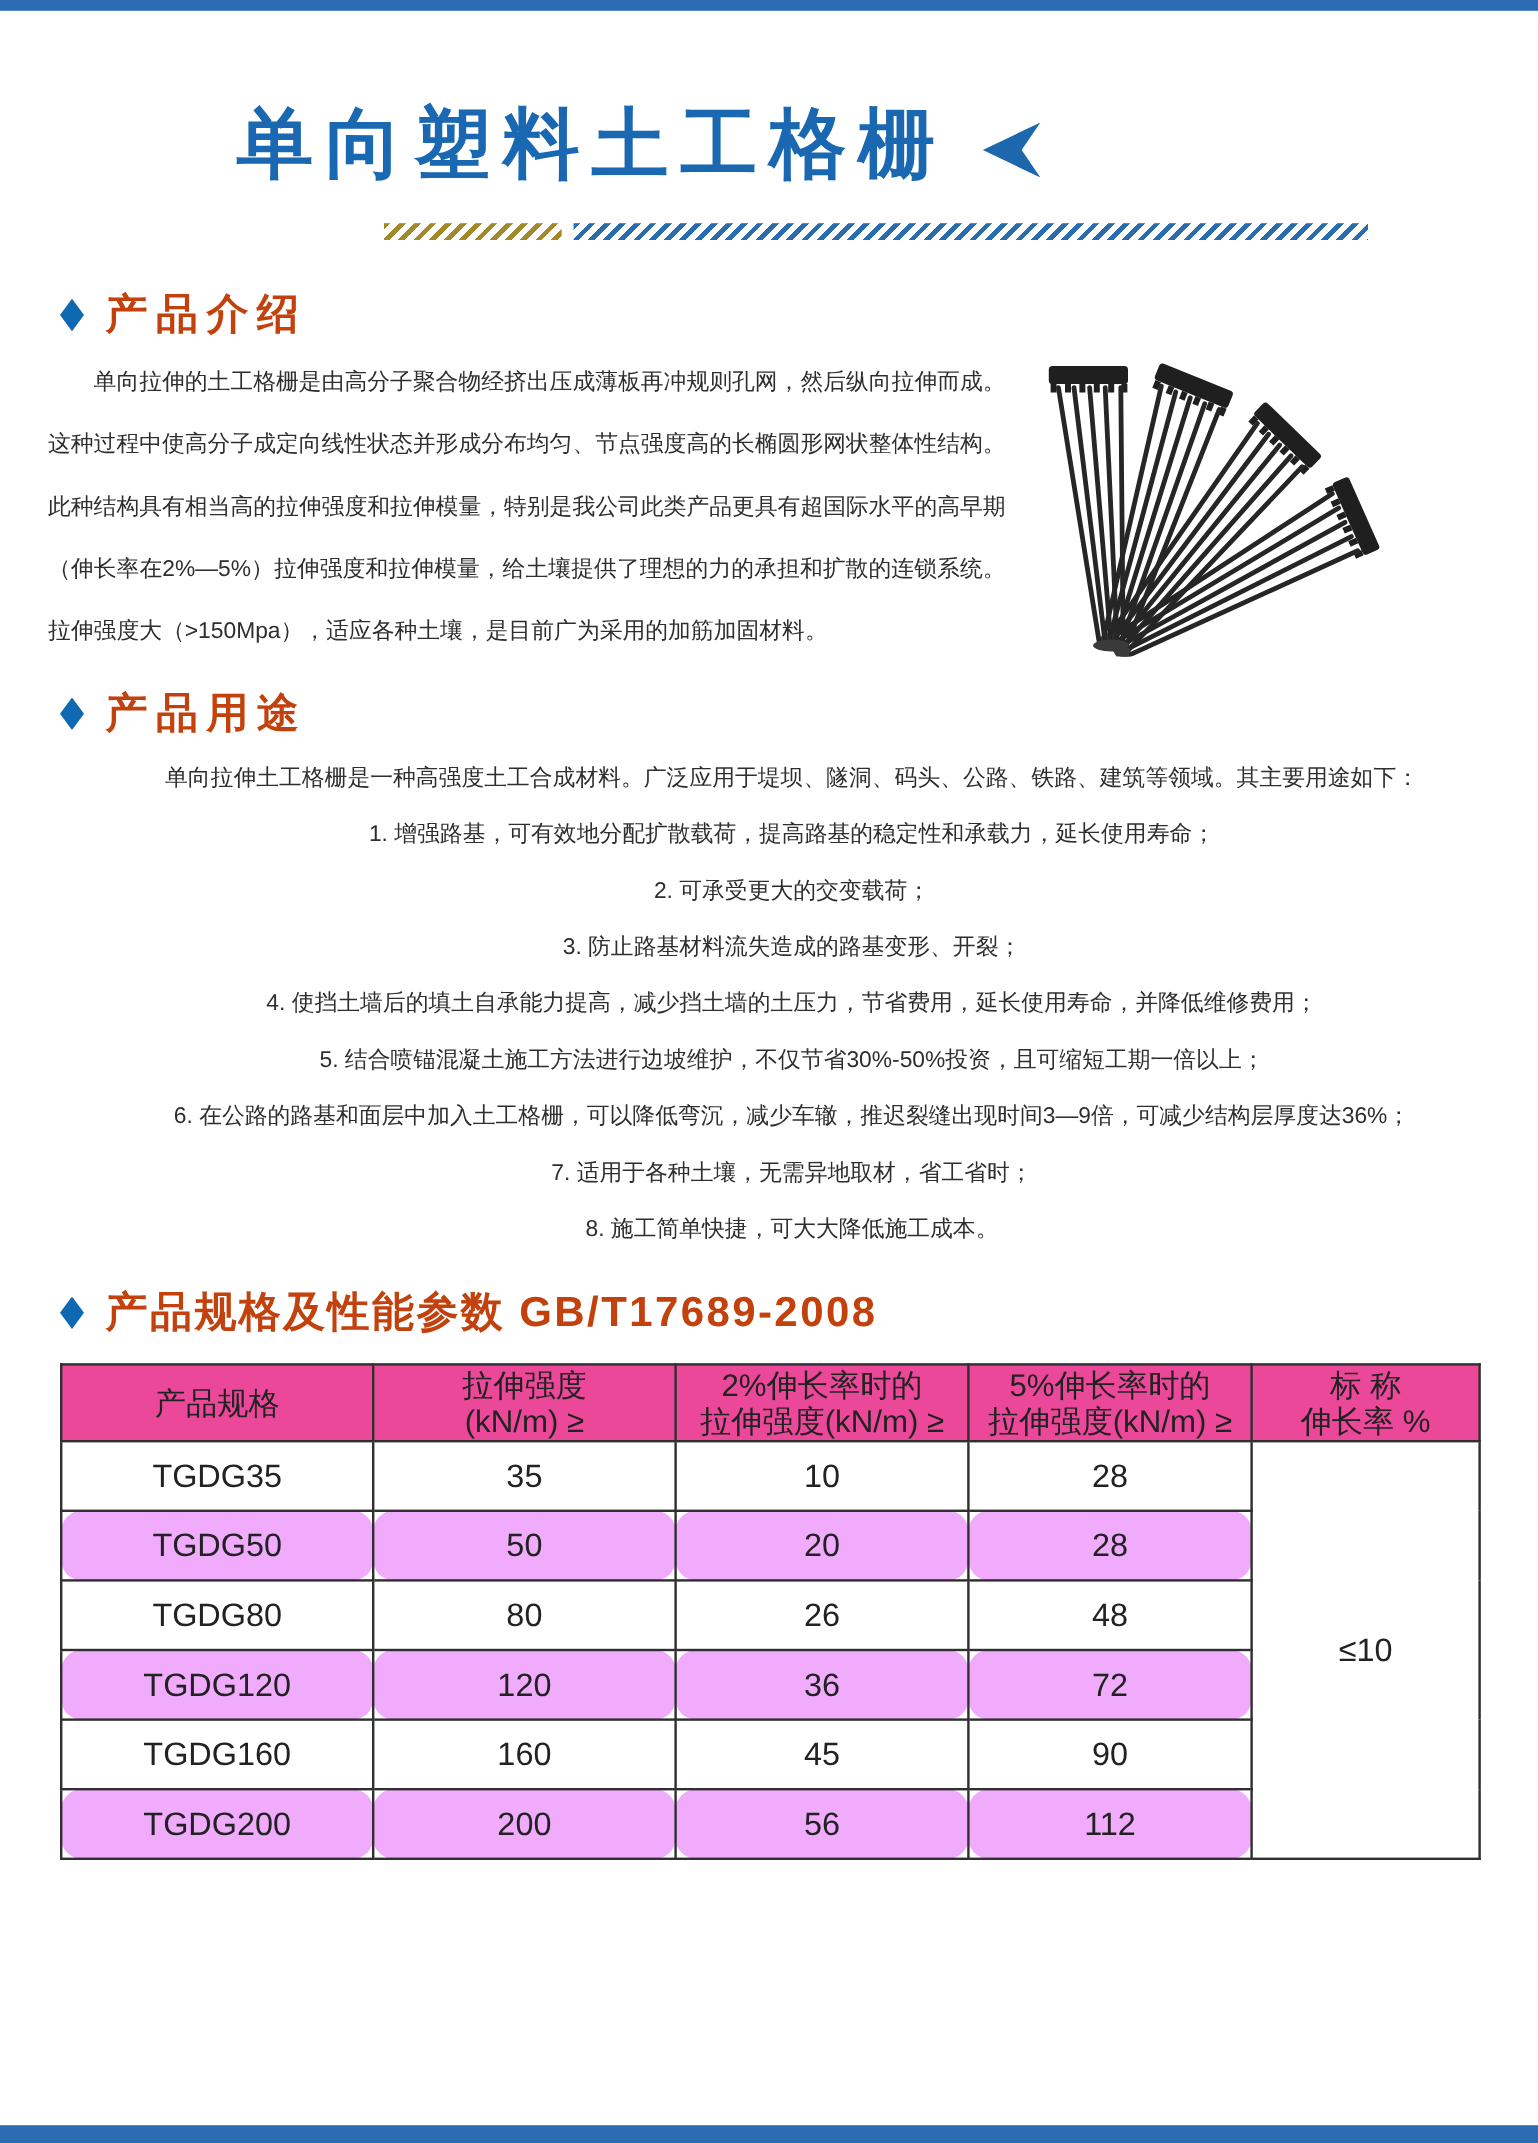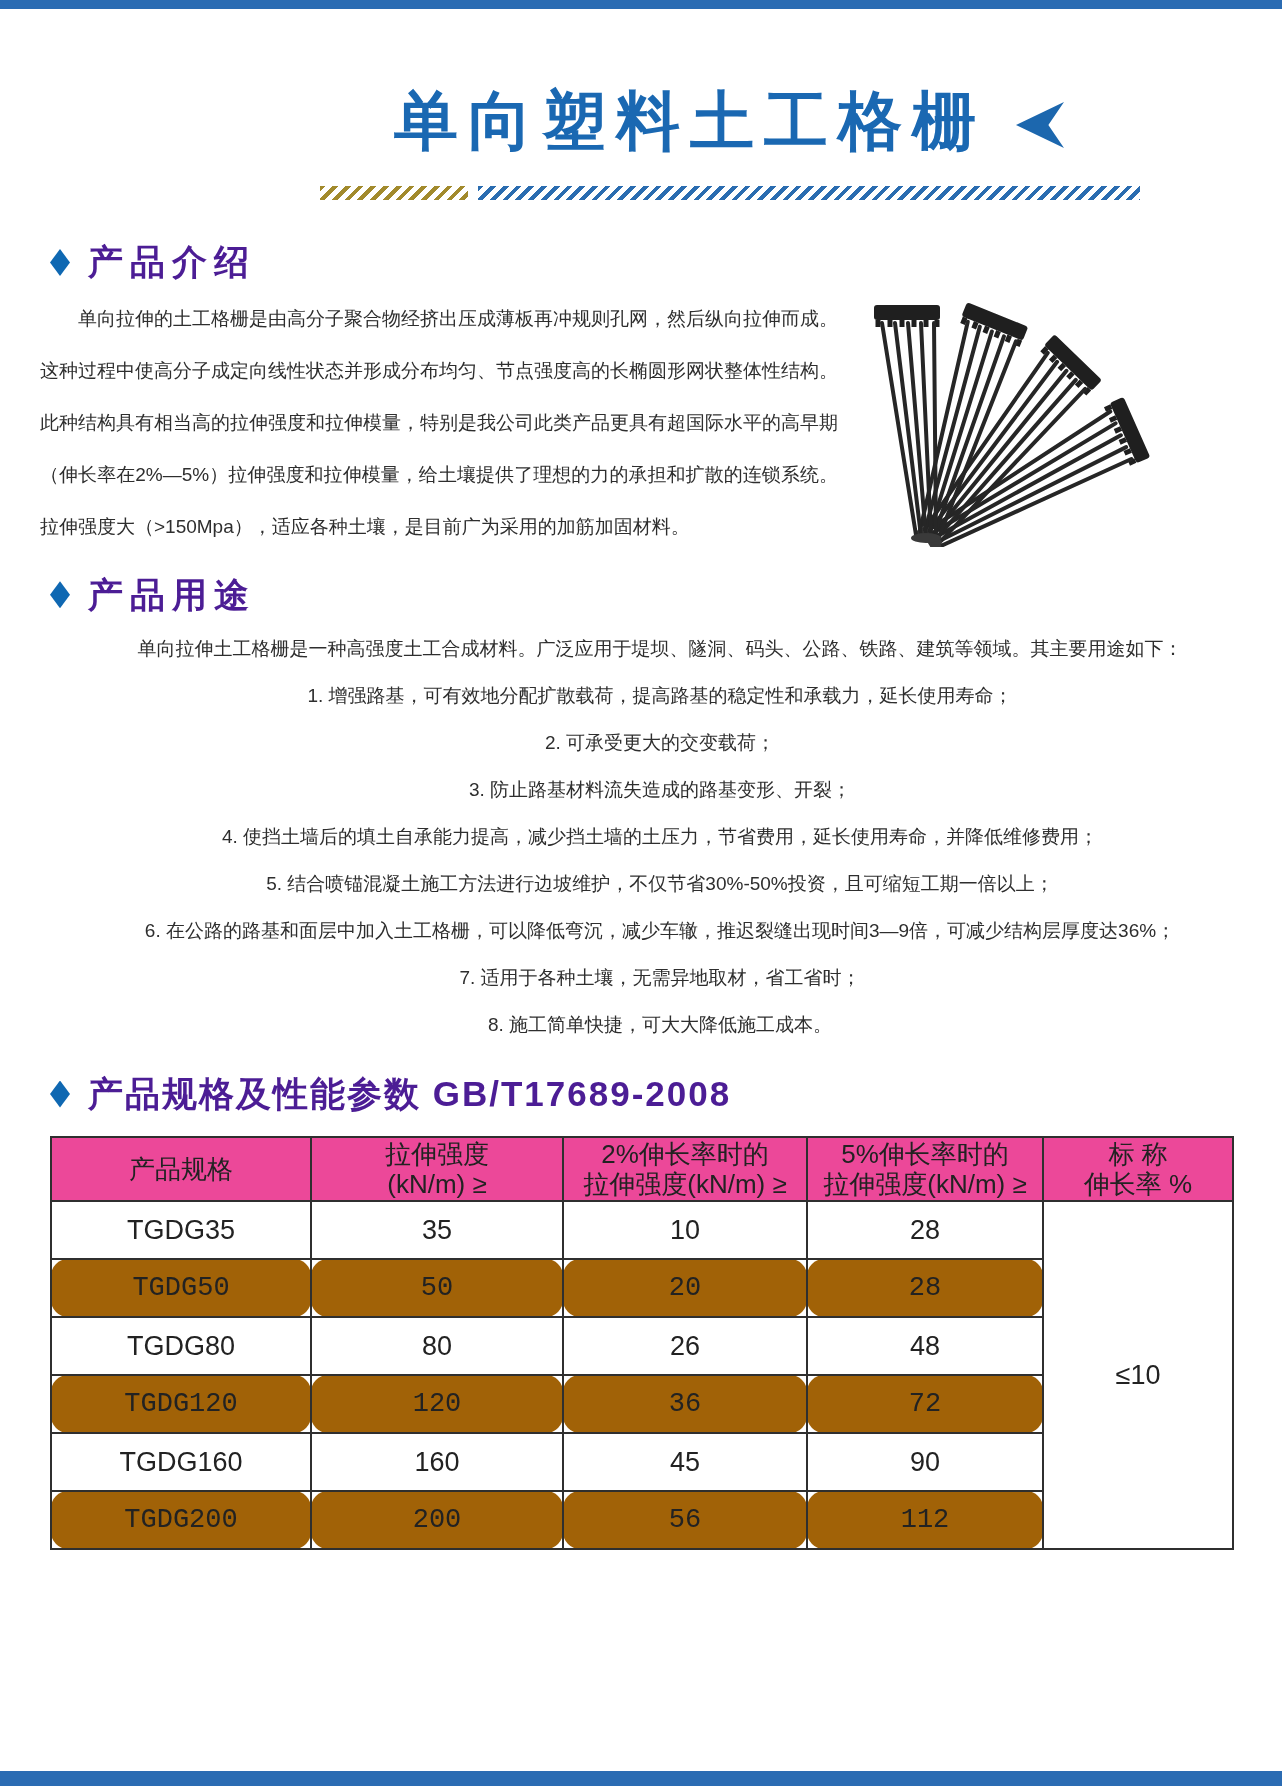--- a/index.html
+++ b/index.html
@@ -6,21 +6,21 @@
   body { background:#ffffff; font-family:"Liberation Sans","DejaVu Sans",sans-serif; }
   .page {
     position:relative; width:1282px; height:1786px; margin:0 auto;
     background:#ffffff; overflow:hidden;
   }
   .band-top { position:absolute; top:0; left:0; right:0; height:9px; background:#2b6cb3; }
   .band-bottom { position:absolute; bottom:0; left:0; right:0; height:15px; background:#2b6cb3; }
 
   
   .title-row {
-    display:flex; align-items:center; justify-content:flex-end;
+    display:flex; align-items:center; justify-content:center;
     padding:86px 218px 0 0; gap:30px;
   }
   .page-title {
     font-family:"DejaVu Serif","Liberation Serif",serif;
     font-weight:bold; font-size:64px; color:#1a68b2;
     letter-spacing:10px; line-height:1.1; white-space:nowrap;
   }
   .title-arrow { width:48px; height:46px; flex:0 0 auto; margin-top:8px; }
 
   .hatch-row { margin:30px 0 0 320px; display:flex; gap:10px; height:14px; }
@@ -37,21 +37,21 @@
   
   .section-heading {
     display:flex; align-items:center; gap:18px;
     margin:42px 0 0 50px;
   }
   .diamond {
     width:20px; height:27px; background:#0f68b2; flex:0 0 auto;
     clip-path:polygon(50% 0, 100% 50%, 50% 100%, 0 50%);
   }
   .heading-text {
-    font-size:35px; font-weight:bold; color:#4c1d95; letter-spacing:7px;
+    font-size:35px; font-weight:bold; color:#c2410c; letter-spacing:7px;
     line-height:1.15;
   }
   .heading-text.tight { letter-spacing:2px; }
 
   
   .body-block { margin:10px 40px 0 40px; color:#2e2e2e; }
   .para {
     font-size:19px; line-height:52px; text-indent:2em; margin:0;
     text-align:justify;
   }
@@ -69,21 +69,21 @@
   }
   .spec-table th, .spec-table td {
     border:2px solid #2f2f2f; text-align:center; vertical-align:middle;
     padding:0;
   }
   .spec-table thead th {
     background:#ec4899; font-weight:normal; font-size:26px;
     height:62px; line-height:30px;
   }
   .spec-table td { height:56px;border-radius:17px; }
-  tr.row-alt td { background:#a16207;font-family:Liberation Mono, monospace; }
+  tr.row-alt td { background:#f0abfc; }
   td.nominal-cell { background:#ffffff; font-size:27px; }
 </style>
 </head>
 <body>
 
 <div class="page">
   <div class="band-top"></div>
 
   <div class="title-row">
     <div class="page-title">单向塑料土工格栅</div>

